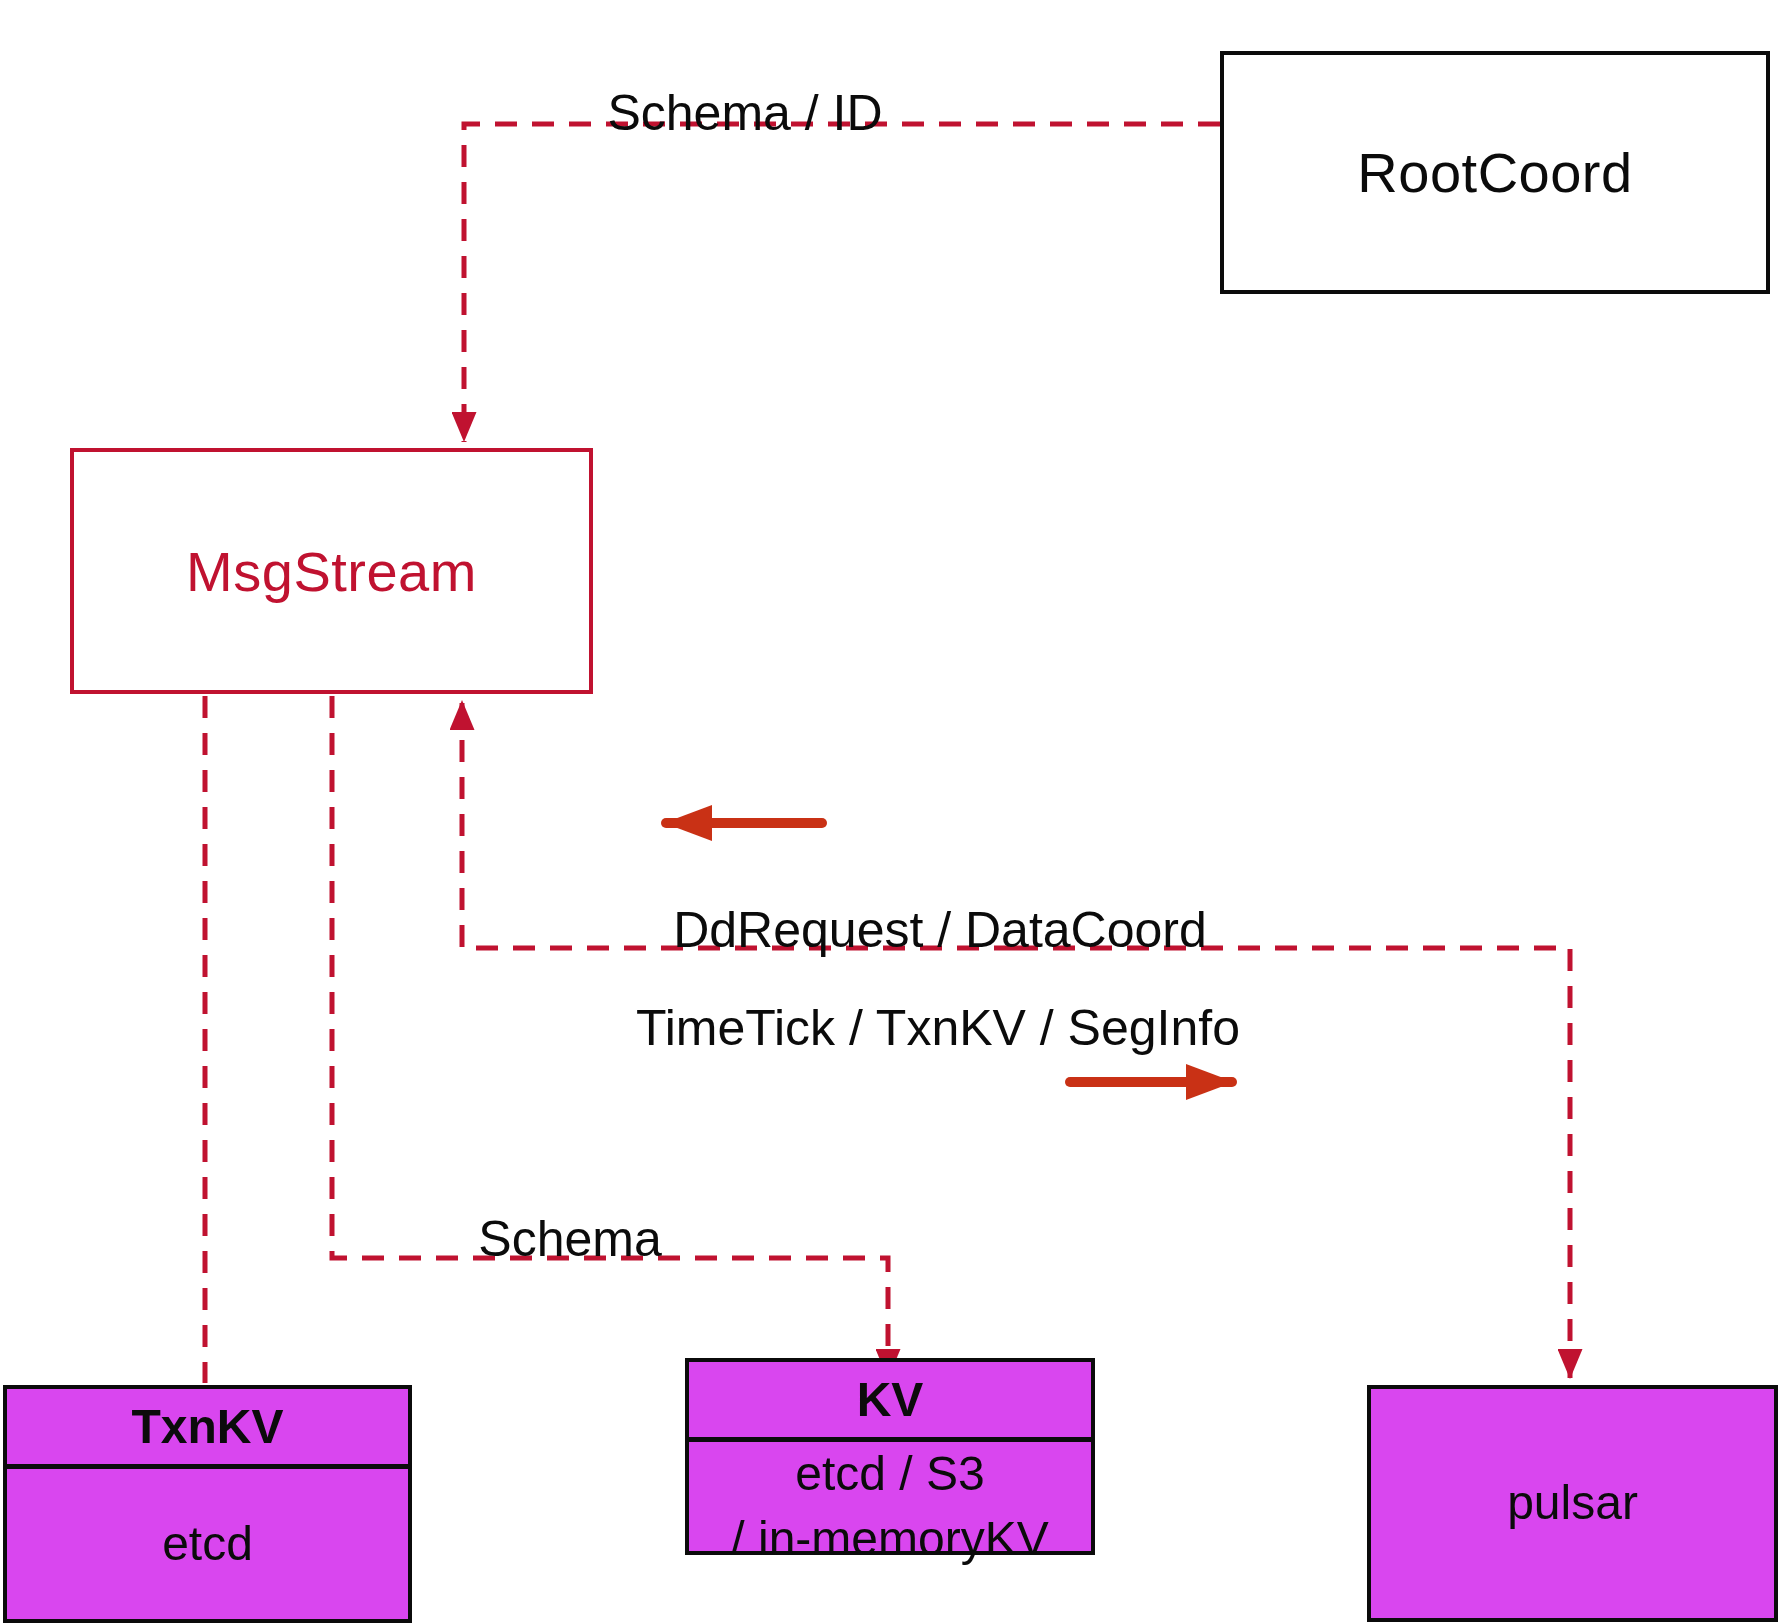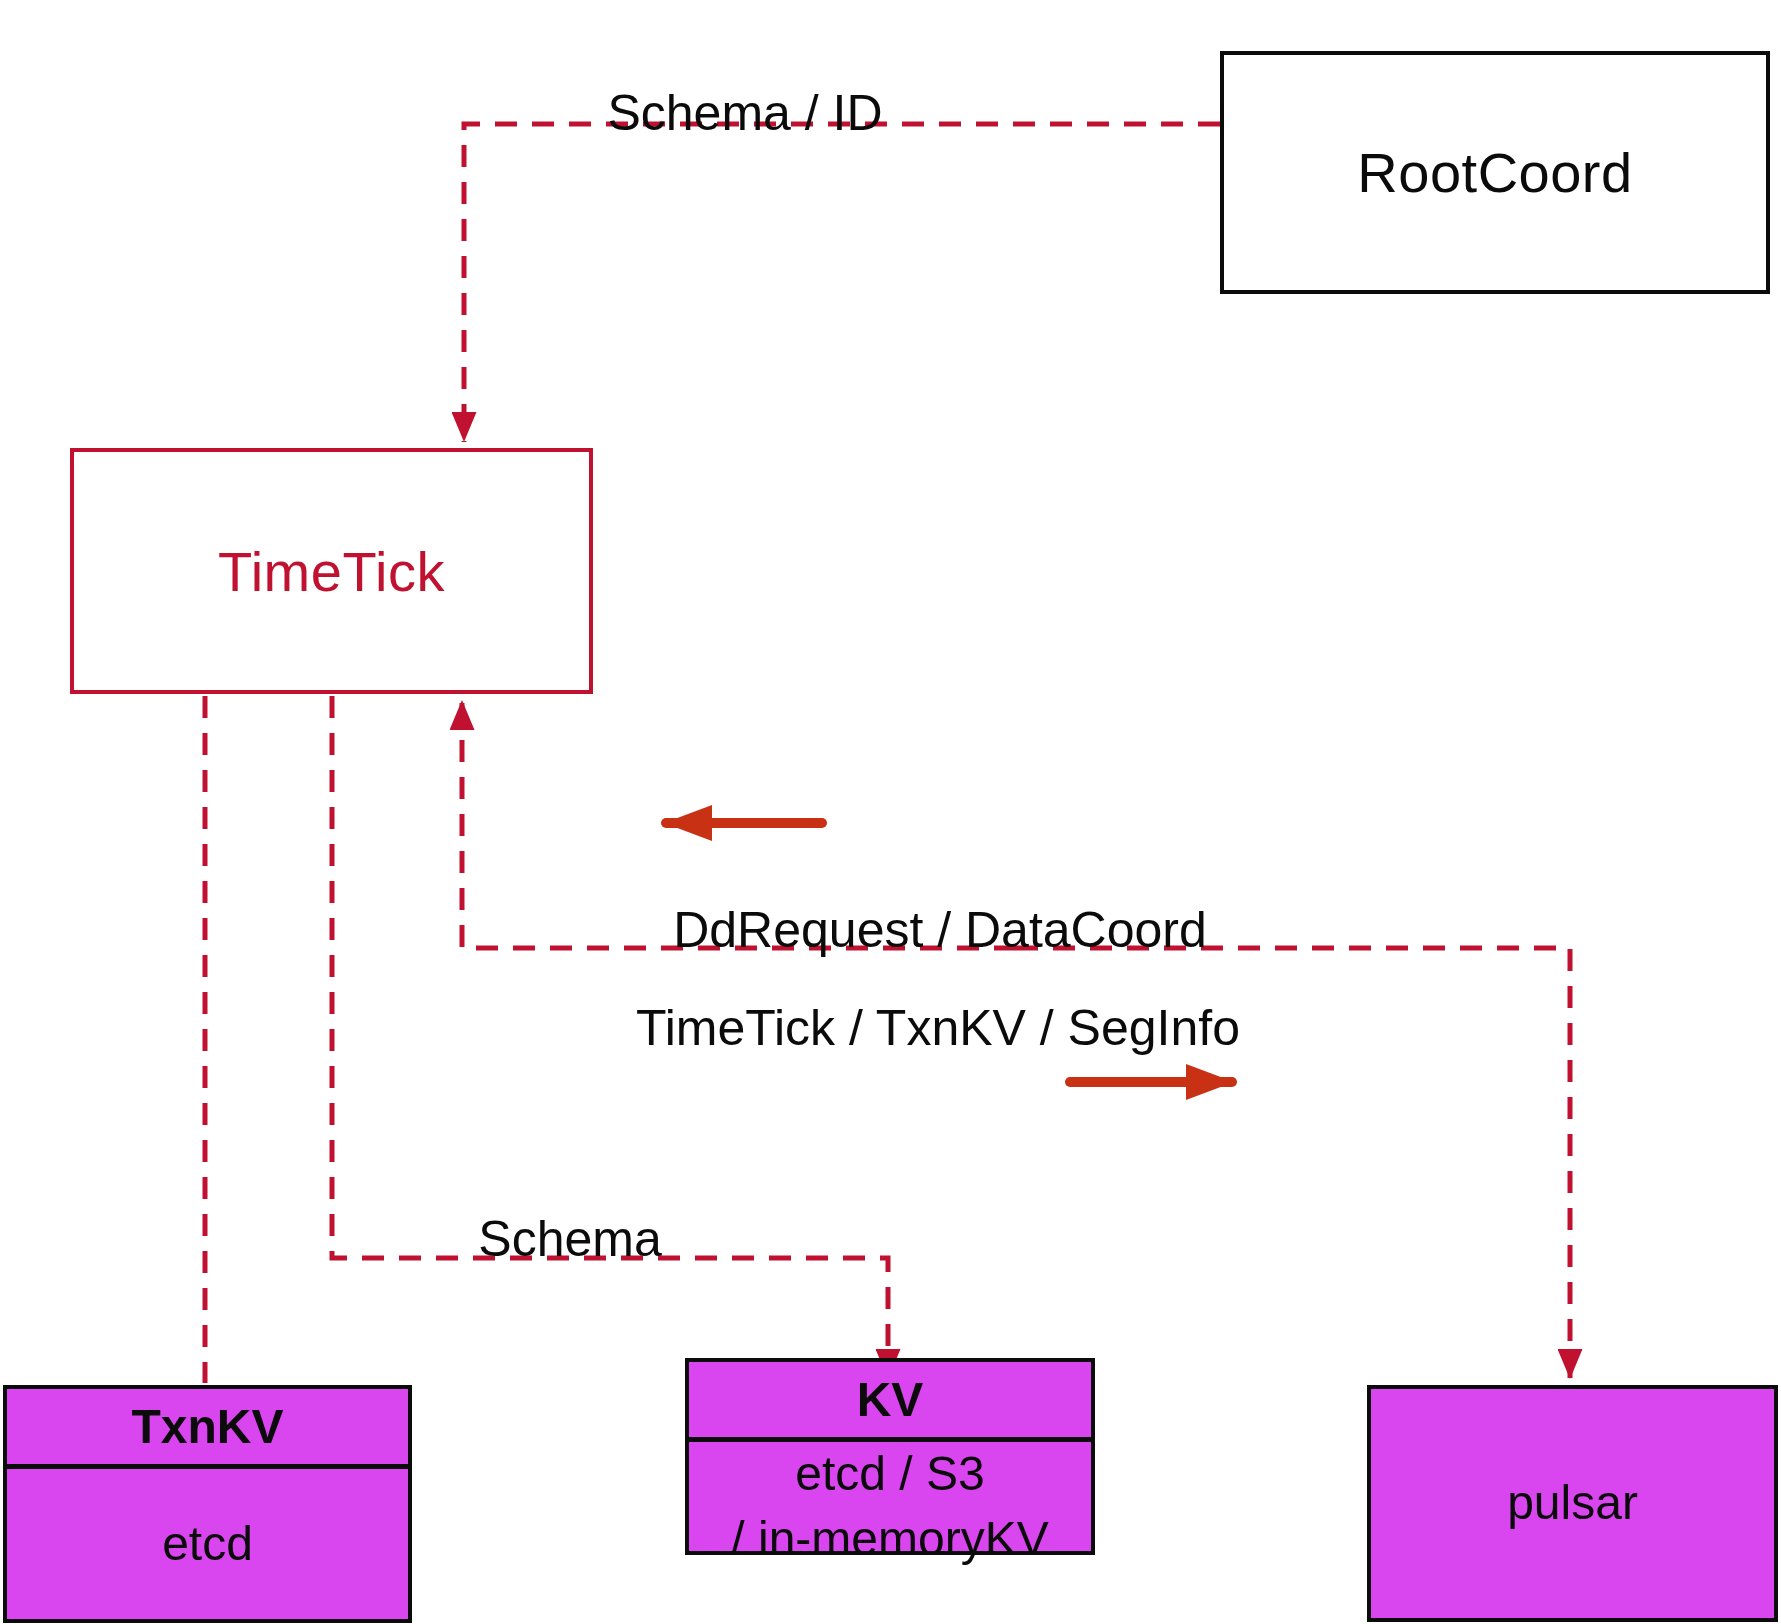--- a/index.html
+++ b/index.html
@@ -86,21 +86,21 @@
     <path d="M822,823 L666,823" fill="none" stroke-width="10" stroke-linecap="round" marker-end="url(#ah-red)" stroke="#c93115"></path>
 
     <path d="M1070,1082 L1232,1082" fill="none" stroke-width="10" stroke-linecap="round" marker-end="url(#ah-red)" stroke="#c93115"></path>
   </svg>
 
   <div class="node" id="node-rootcoord">
     <span class="node-title">RootCoord</span>
   </div>
 
   <div class="node" id="node-datacoord" style="border-color: rgb(192, 18, 48);">
-    <span class="node-title" style="color: rgb(192, 18, 48);">TimeTick</span>
+    <span class="node-title" style="color: rgb(192, 18, 48);">MsgStream</span>
   </div>
 
   <div class="store" id="node-txnkv">
     <div class="store-head">TxnKV</div>
     <div class="store-body">etcd</div>
   </div>
 
   <div class="store" id="node-kv">
     <div class="store-head">KV</div>
     <div class="store-body">

